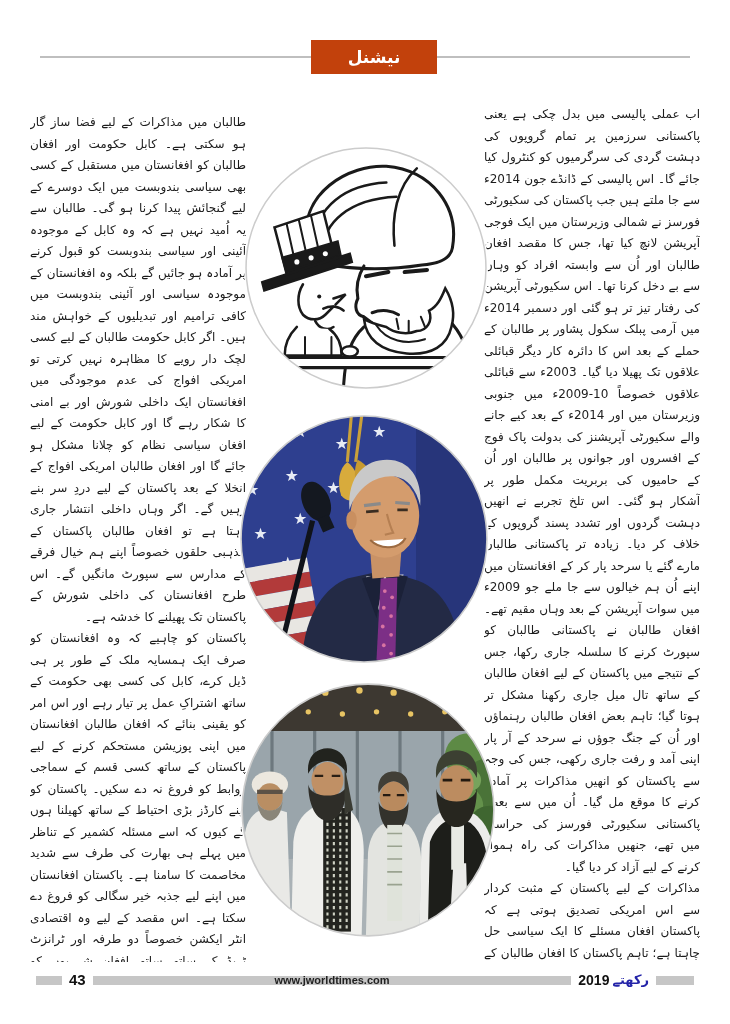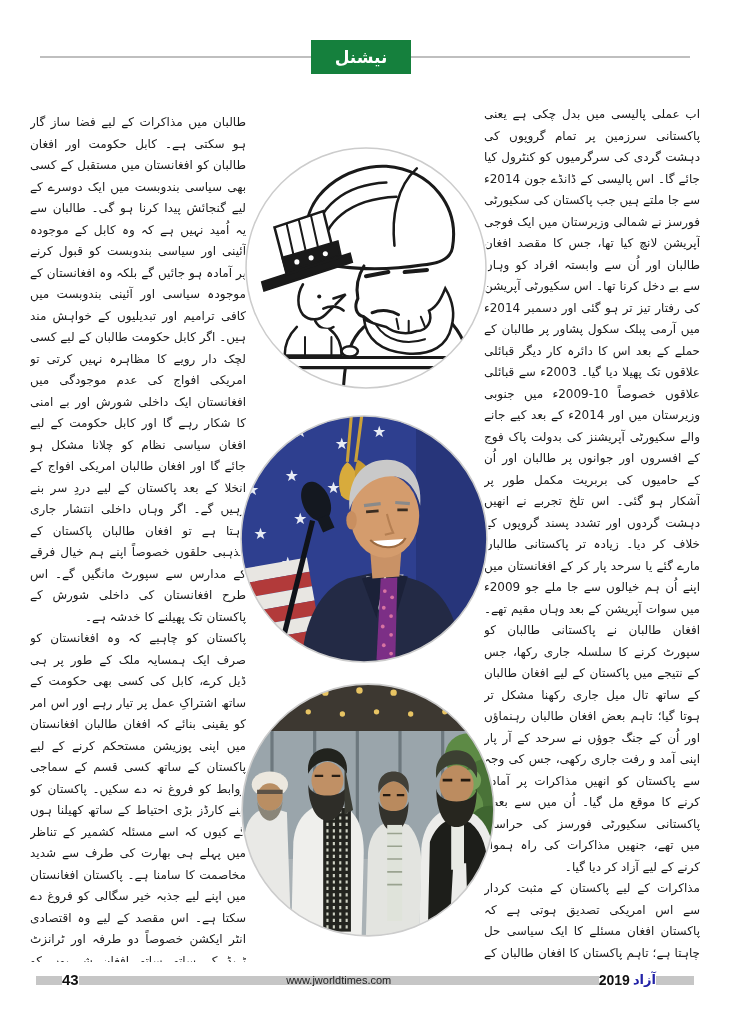--- a/index.html
+++ b/index.html
@@ -6,22 +6,22 @@
   body{
     width:730px;height:1024px;position:relative;overflow:hidden;
     background:#ffffff;
     font-family:"DejaVu Sans",sans-serif;
   }
   
   .header-rule{
     position:absolute;left:40px;right:40px;top:56px;height:2px;background:#bfbfbf;
   }
   .section-badge{
-    position:absolute;left:311px;top:40px;width:100px;height:34px;
-    background:#15803d;display:flex;align-items:center;justify-content:center;
+    position:absolute;left:311px;top:40px;width:126px;height:34px;
+    background:#c2410c;display:flex;align-items:center;justify-content:center;
   }
   .section-badge span{
     color:#ffffff;font-size:17px;font-weight:bold;direction:rtl;
     font-family:"DejaVu Sans",sans-serif;
   }
   
   .col{
     position:absolute;direction:rtl;text-align:justify;color:#1c1c1c;
     font-size:12px;line-height:21.5px;overflow:hidden;
   }
@@ -30,33 +30,33 @@
   .col-right{left:484px;top:104px;width:216px;height:862px;}
   
   .fig{position:absolute;border-radius:50%;overflow:hidden;background:#fff;}
   .fig svg{display:block;width:100%;height:100%;}
   .fig1{left:244px;top:146px;width:244px;height:244px;}
   .fig2{left:239px;top:414px;width:250px;height:250px;}
   .fig3{left:240px;top:682px;width:256px;height:256px;}
   
   .footer{
     position:absolute;left:36px;right:36px;top:972px;height:16px;
-    display:flex;align-items:center;
+    display:flex;align-items:center;gap:7px;
   }
   .fbar{height:9px;background:#c6c6c6;position:relative;}
   .fbar-s1{width:26px;}
   .fbar-mid{flex:1;}
   .fbar-s2{width:38px;}
   .fpage{
     font-family:"Liberation Sans",sans-serif;font-weight:bold;font-size:15px;color:#111;
     line-height:16px;
   }
   .furl{
     position:absolute;left:50%;top:50%;transform:translate(-50%,-50%);
-    font-family:"Liberation Sans",sans-serif;font-weight:normal;font-size:11px;color:#222;
+    font-family:"Liberation Sans",sans-serif;font-weight:bold;font-size:11px;color:#222;
     white-space:nowrap;background:transparent;
   }
   .fdate{direction:rtl;display:flex;align-items:center;gap:3px;line-height:16px;}
   .fdate .month{color:#2323a8;font-size:13px;font-weight:bold;}
   .fdate .year{font-family:"Liberation Sans",sans-serif;font-weight:bold;font-size:14px;color:#111;text-align:right;}
 </style>
 </head>
 <body>
 
 <div class="header-rule"></div>
@@ -283,17 +283,17 @@
 </svg>
 </figure>
 
 <div class="footer">
   <div class="fbar fbar-s1"></div>
   <span class="fpage">43</span>
   <div class="fbar fbar-mid">
     <span class="furl">www.jworldtimes.com</span>
   </div>
   <span class="fdate">
-    <span class="month">آزاد</span>
+    <span class="month">رکھتے</span>
     <span class="year">2019</span>
   </span>
   <div class="fbar fbar-s2"></div>
 </div>
 
 </body></html>

